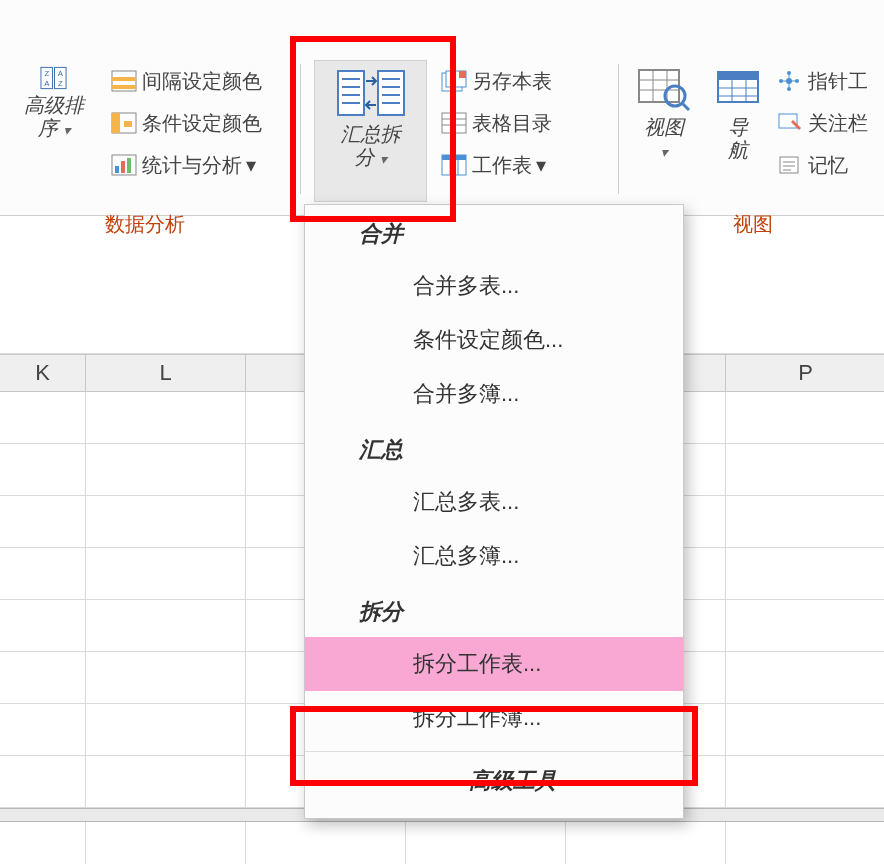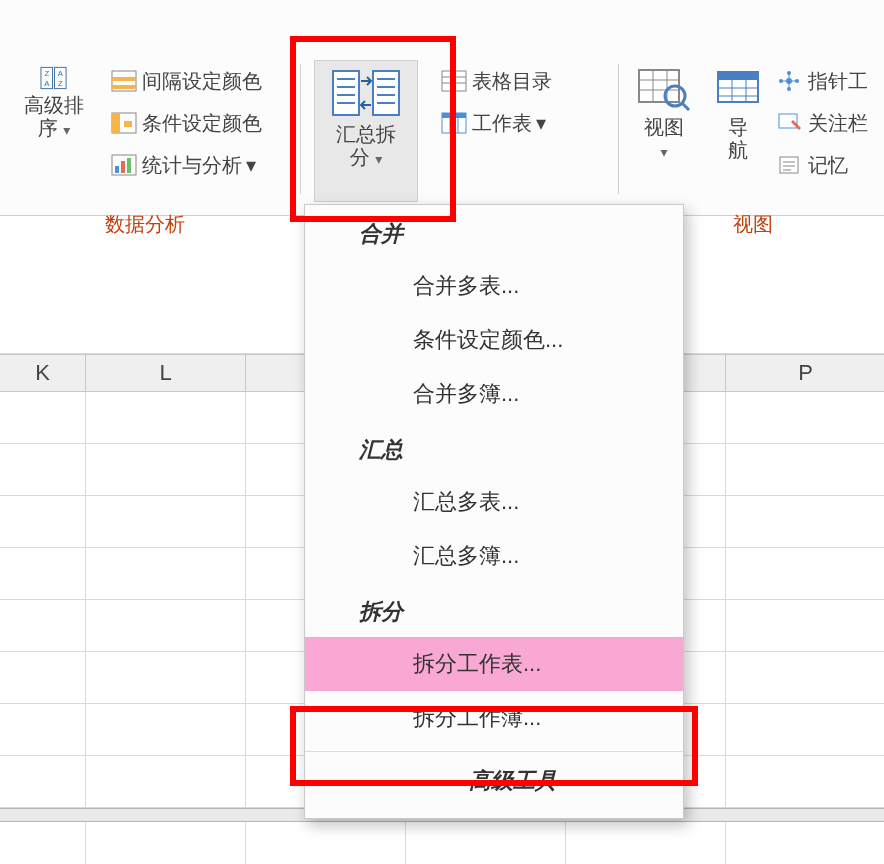--- a/index.html
+++ b/index.html
@@ -31,21 +31,21 @@
     display: flex;
     flex-direction: column;
     align-items: center;
     justify-content: flex-start;
     gap: 4px;
     font-size: 20px;
     color: #444;
     line-height: 1.15;
     padding-top: 6px;
   }
-  .big-btn .lbl { text-align: center; }
+  .big-btn .lbl { text-align: center; font-style: italic; }
   .big-btn .arrow-dn { font-size: 14px; color: #666; }
 
   .small-row {
     display: flex;
     align-items: center;
     gap: 4px;
     font-size: 20px;
     color: #444;
     height: 42px;
     white-space: nowrap;
@@ -208,21 +208,21 @@
           <span>统计与分析</span>
           <span class="arrow-dn">▾</span>
         </div>
       </div>
 
       <div class="grp-title">数据分析</div>
     </div>
 
     <div class="vsep" style="left:300px;"></div>
 
-    <div class="big-btn" style="position:absolute; left:314px; top:60px; width:104px; height:142px; background:#e8e8e8; border:1px solid #d0d0d0;">
+    <div class="big-btn" style="position:absolute; left:314px; top:60px; width:113px; height:142px; background:#e8e8e8; border:1px solid #d0d0d0;">
       <span class="ico" style="width:70px;height:52px;">
         <svg width="70" height="52" viewBox="0 0 70 52">
           <rect x="2" y="4" width="26" height="44" fill="#fff" stroke="#4a7fc4" stroke-width="2"></rect>
           <line x1="6" y1="12" x2="24" y2="12" stroke="#4a7fc4" stroke-width="2"></line>
           <line x1="6" y1="20" x2="24" y2="20" stroke="#4a7fc4" stroke-width="2"></line>
           <line x1="6" y1="28" x2="24" y2="28" stroke="#4a7fc4" stroke-width="2"></line>
           <line x1="6" y1="36" x2="24" y2="36" stroke="#4a7fc4" stroke-width="2"></line>
           <rect x="42" y="4" width="26" height="44" fill="#fff" stroke="#4a7fc4" stroke-width="2"></rect>
           <line x1="46" y1="12" x2="64" y2="12" stroke="#4a7fc4" stroke-width="2"></line>
           <line x1="46" y1="20" x2="64" y2="20" stroke="#4a7fc4" stroke-width="2"></line>
@@ -232,20 +232,30 @@
           <path d="M40 38 L30 38 M34 34 L30 38 L34 42" stroke="#2a5fa0" stroke-width="2" fill="none"></path>
         </svg>
       </span>
       <span class="lbl"><span>汇总拆</span><br><span>分</span> <span class="arrow-dn">▾</span></span>
     </div>
 
     <div style="position:absolute; left:440px; top:60px; width:172px;">
       <div class="small-row">
         <span class="ico">
           <svg width="26" height="22">
+              <rect x="1" y="3" width="20" height="18" fill="#fff" stroke="#4a90d6"></rect>
+              <rect x="5" y="1" width="20" height="16" fill="#fff" stroke="#4a90d6"></rect>
+              <rect x="18" y="1" width="7" height="7" fill="#e46b5a"></rect>
+            </svg>
+        </span>
+        <span>另存本表</span>
+      </div>
+      <div class="small-row">
+        <span class="ico">
+          <svg width="26" height="22">
               <rect x="1" y="1" width="24" height="20" fill="#fff" stroke="#888"></rect>
               <line x1="1" y1="7" x2="25" y2="7" stroke="#888"></line>
               <line x1="1" y1="13" x2="25" y2="13" stroke="#888"></line>
             </svg>
         </span>
         <span>表格目录</span>
       </div>
       <div class="small-row">
         <span class="ico">
           <svg width="26" height="22">

